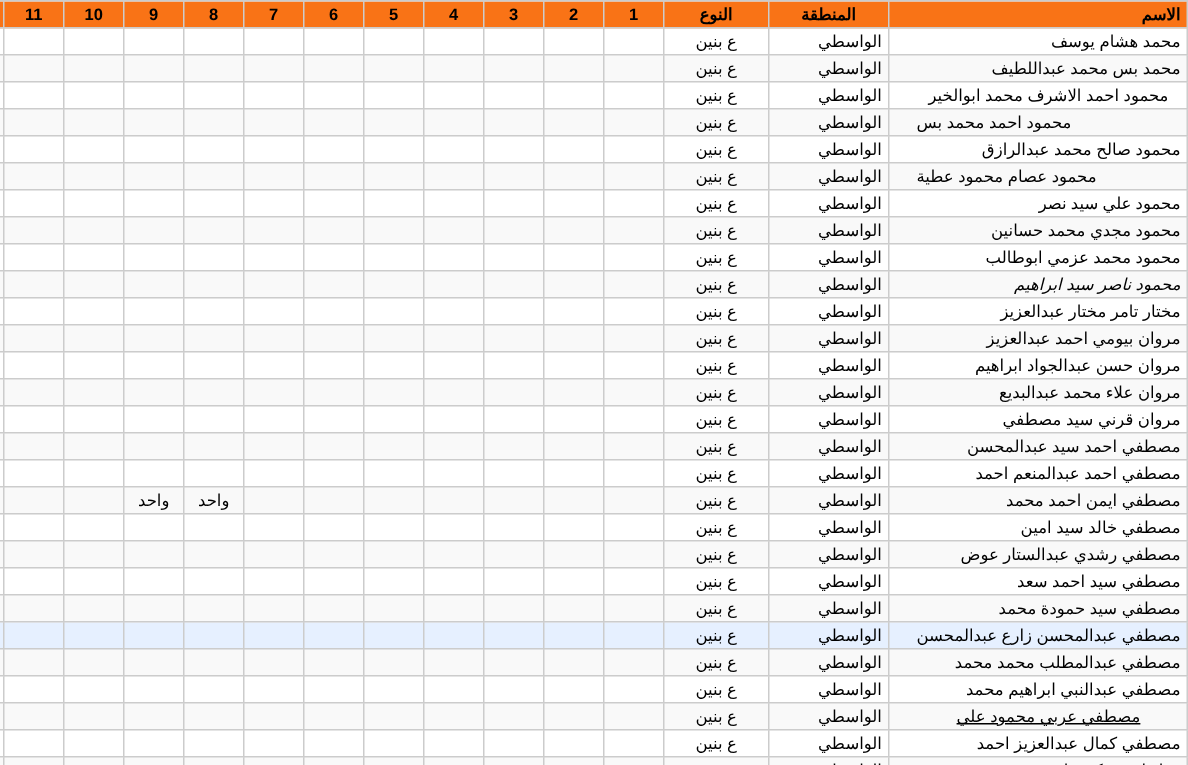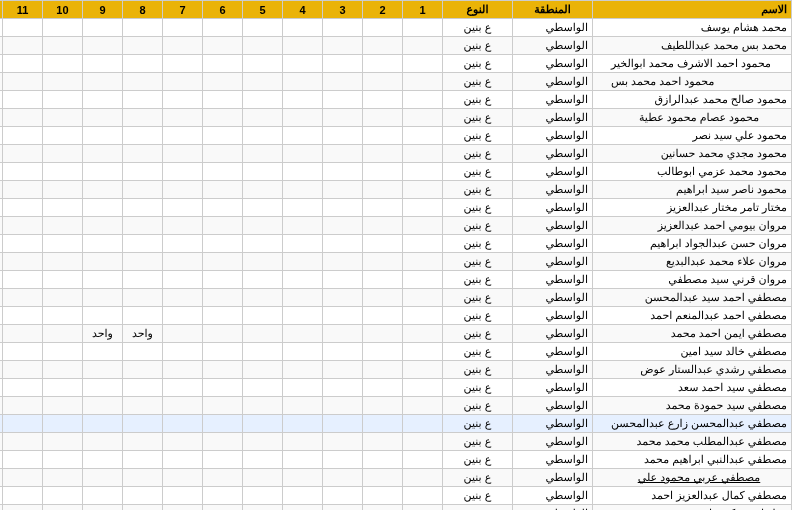--- a/index.html
+++ b/index.html
@@ -23,21 +23,21 @@
       direction: rtl;
     }
     th, td {
       border: 1px solid #ccc;
       padding: 2px 4px;
       text-align: center;
       white-space: nowrap;
       font-size: 11px;
     }
     th {
-      background: #eab308;
+      background: #f97316;
       font-weight: bold;
     }
     td:first-child, td:nth-child(2) {
       text-align: right;
       padding-left: 18px;
     }
     tr:nth-child(even) { background: #f9f9f9; }
     tr:nth-child(odd) { background: #fff; }
     .highlight-row td {
       background: #e6f0ff;
@@ -100,21 +100,21 @@
           <td class="col-data"></td>
           <td class="col-data"></td>
           <td class="col-data"></td>
           <td class="col-data"></td>
           <td class="col-data"></td>
           <td class="col-data"></td>
           <td class="col-data"></td>
           <td class="col-data"></td>
         </tr>
         <tr>
-          <td class="col-name" style="text-align: left;">محمود احمد الاشرف محمد ابوالخير</td>
+          <td class="col-name" style="text-align: center;">محمود احمد الاشرف محمد ابوالخير</td>
           <td class="col-region">الواسطي</td>
           <td class="col-type">ع بنين</td>
           <td class="col-data"></td>
           <td class="col-data"></td>
           <td class="col-data"></td>
           <td class="col-data"></td>
           <td class="col-data"></td>
           <td class="col-data"></td>
           <td class="col-data"></td>
           <td class="col-data"></td>
@@ -151,21 +151,21 @@
           <td class="col-data"></td>
           <td class="col-data"></td>
           <td class="col-data"></td>
           <td class="col-data"></td>
           <td class="col-data"></td>
           <td class="col-data"></td>
           <td class="col-data"></td>
           <td class="col-data"></td>
         </tr>
         <tr>
-          <td class="col-name" style="text-align: center;">محمود عصام محمود عطية</td>
+          <td class="col-name" style="text-align: left;">محمود عصام محمود عطية</td>
           <td class="col-region">الواسطي</td>
           <td class="col-type">ع بنين</td>
           <td class="col-data"></td>
           <td class="col-data"></td>
           <td class="col-data"></td>
           <td class="col-data"></td>
           <td class="col-data"></td>
           <td class="col-data"></td>
           <td class="col-data"></td>
           <td class="col-data"></td>
@@ -219,21 +219,21 @@
           <td class="col-data"></td>
           <td class="col-data"></td>
           <td class="col-data"></td>
           <td class="col-data"></td>
           <td class="col-data"></td>
           <td class="col-data"></td>
           <td class="col-data"></td>
           <td class="col-data"></td>
         </tr>
         <tr>
-          <td class="col-name" style="">محمود ناصر سيد ابراهيم</td>
+          <td class="col-name" style=" font-style: italic;">محمود ناصر سيد ابراهيم</td>
           <td class="col-region">الواسطي</td>
           <td class="col-type">ع بنين</td>
           <td class="col-data"></td>
           <td class="col-data"></td>
           <td class="col-data"></td>
           <td class="col-data"></td>
           <td class="col-data"></td>
           <td class="col-data"></td>
           <td class="col-data"></td>
           <td class="col-data"></td>

